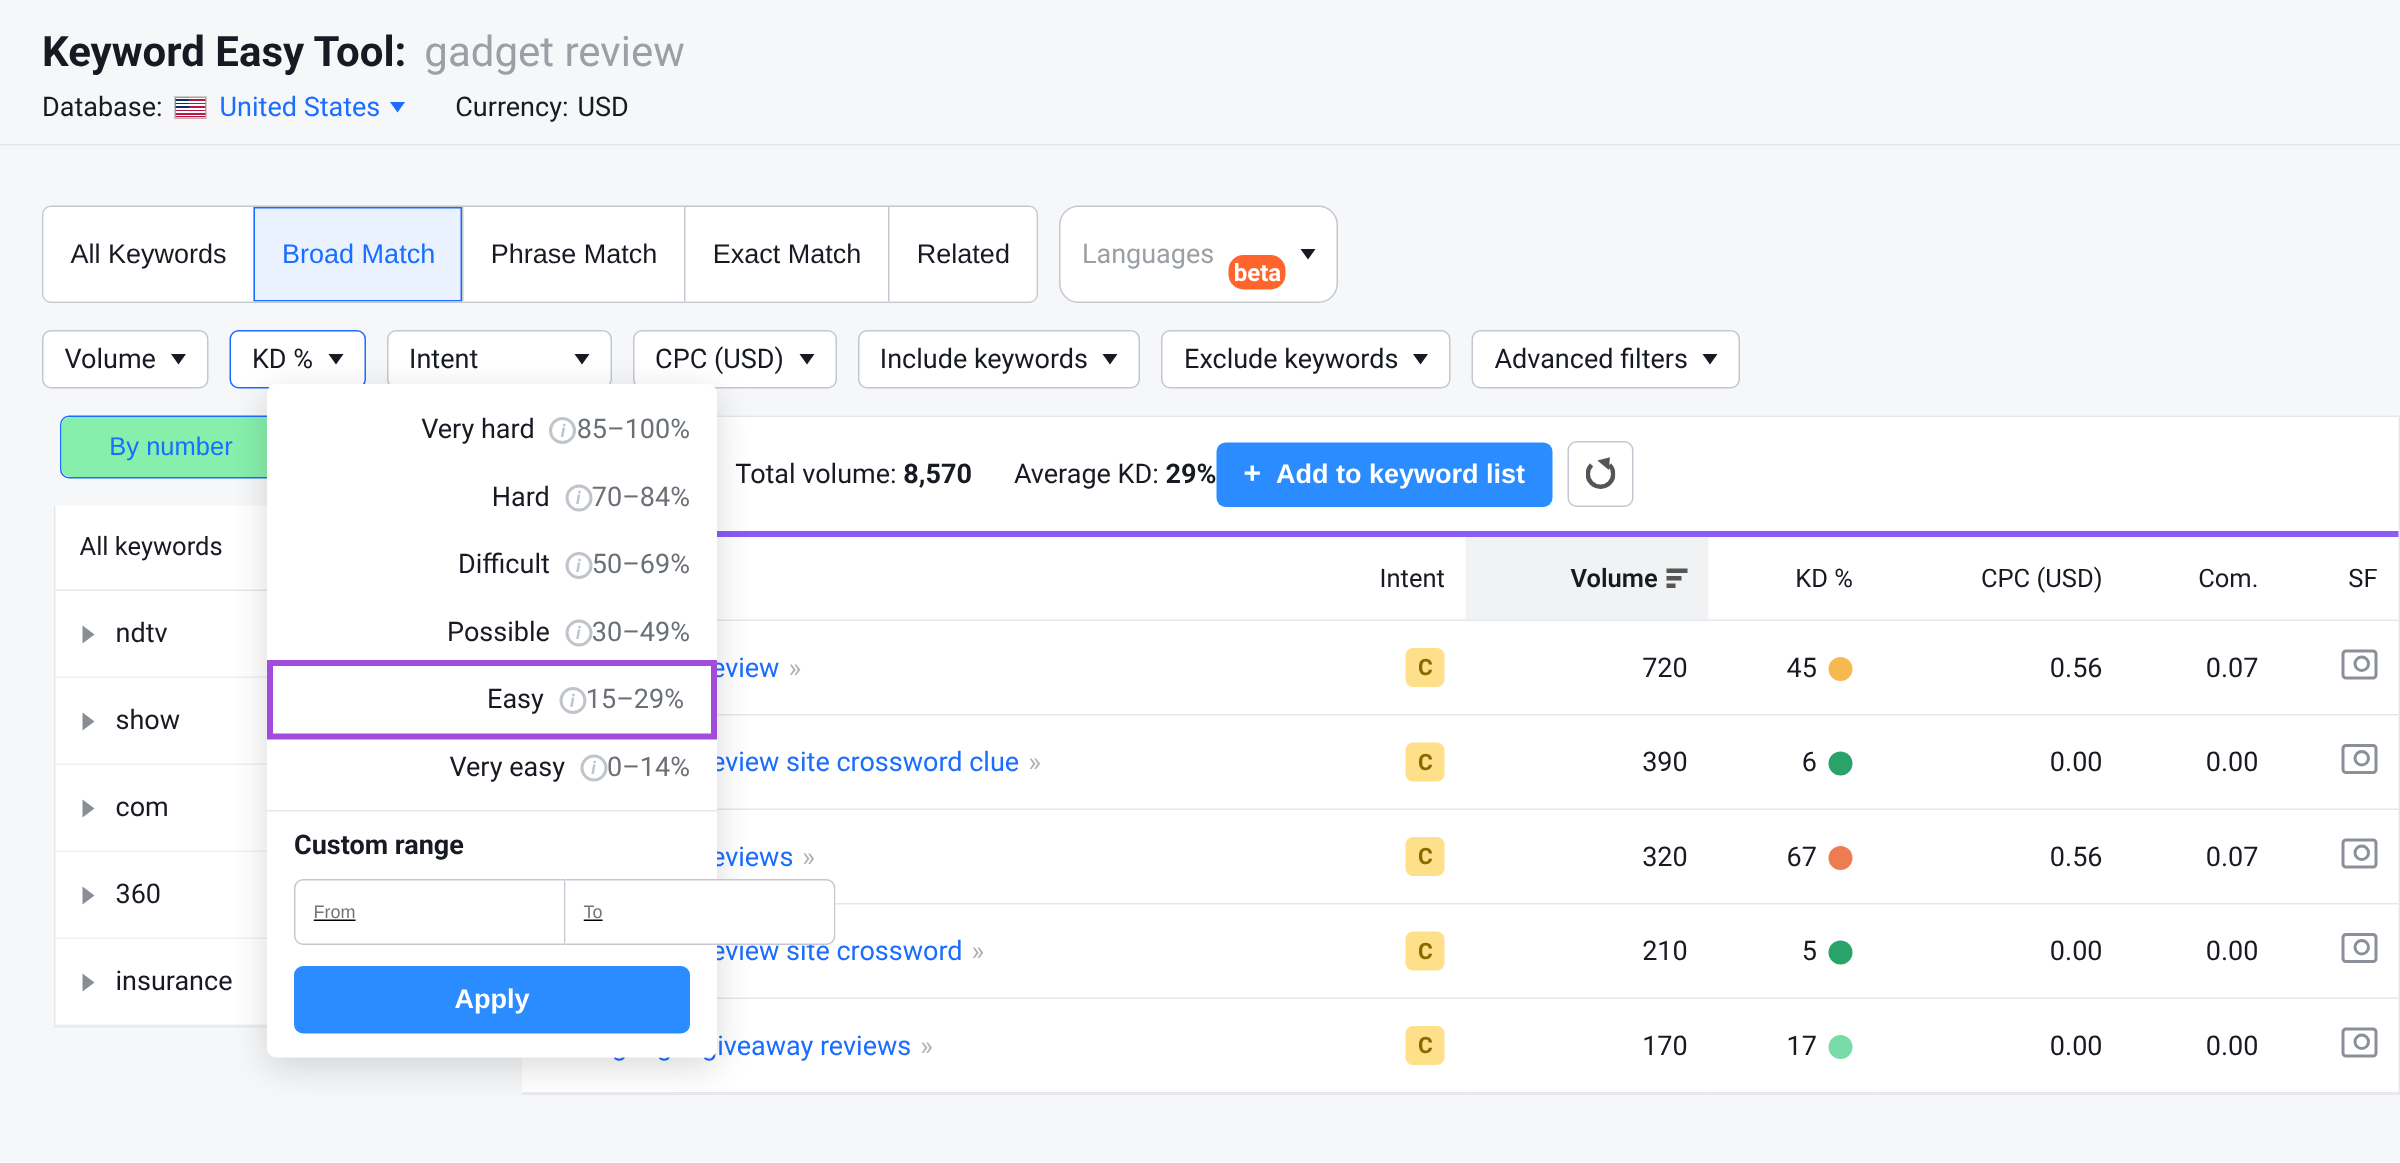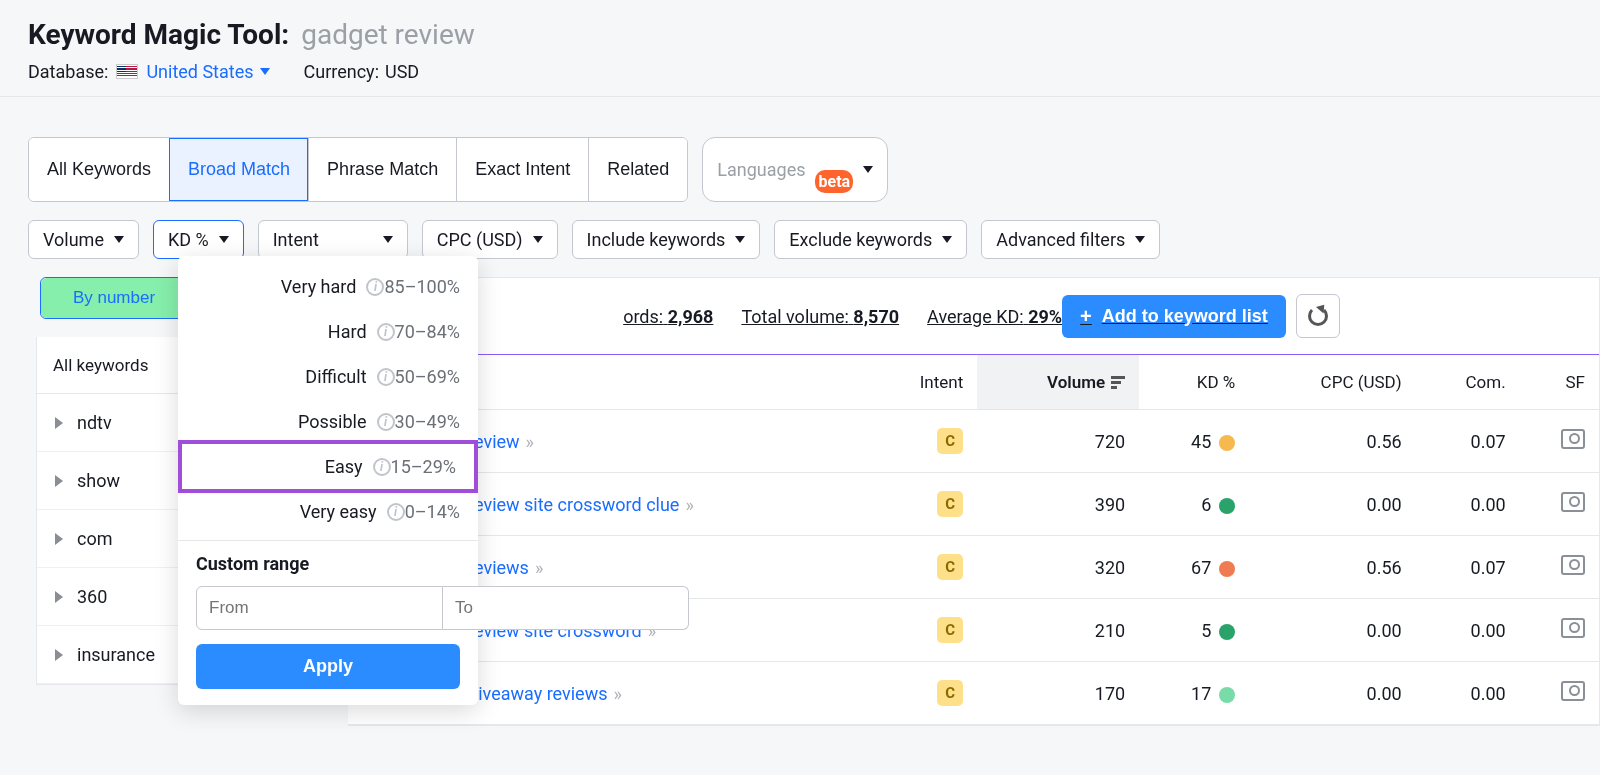--- a/index.html
+++ b/index.html
@@ -39,21 +39,21 @@
   .pill.selected { border-color:#1a6dff; color:#171a22; background:#fff; }
   .bynum { display:flex; border:1px solid #1a6dff; border-radius:6px; width:148px; }
   .bynum-btn { flex:1; padding:10px 12px; background:#86efac; color:#1a6dff; font-size:17px; border:none; border-radius:6px; cursor:pointer; text-align:center; }
 
   .sidebar { width:300px; background:#fff; border:1px solid #e5e7eb; border-right:none; border-top:none; margin-top:18px; }
   .sidebar-head { padding:18px 16px; font-size:17px; color:#171a22; border-bottom:1px solid #e5e7eb; }
   .sidebar-item { display:flex; align-items:center; gap:14px; padding:18px 18px; font-size:18px; border-bottom:1px solid #f0f0f0; cursor:pointer; }
   .chev-right { width:0; height:0; border-top:6px solid transparent; border-bottom:6px solid transparent; border-left:8px solid #898d94; display:inline-block; }
 
   .right-col { flex:1; background:#fff; border:1px solid #e5e7eb; border-left:none; }
-  .stats-bar { display:flex; align-items:center; justify-content:center; padding:16px 8px 16px 24px; border-bottom:1px solid #8b5cf6;text-decoration:underline; }
+  .stats-bar { display:flex; align-items:center; justify-content:flex-start; padding:16px 8px 16px 24px; border-bottom:4px solid #8b5cf6; }
   .stats-left { display:flex; gap:28px; font-size:18px; }
   .stats-left b { font-weight:700; }
   .stats-right { display:flex; align-items:center; gap:10px; }
   .add-btn { background:#2b8cff; color:#fff; border:none; border-radius:6px; padding:10px 18px; font-size:18px; font-weight:600; display:flex; align-items:center; gap:10px; cursor:pointer; }
   .plus-icon::before { content:"+"; font-size:20px; font-weight:700; }
   .reload-btn { width:44px; height:44px; border:1px solid #c4c7cf; border-radius:6px; background:#fff; display:flex; align-items:center; justify-content:center; cursor:pointer; }
   .reload-icon { width:20px; height:20px; border:3px solid #555; border-top-color:transparent; border-radius:50%; position:relative; }
   .reload-icon::after { content:""; position:absolute; top:-5px; right:-2px; width:0; height:0; border-left:5px solid transparent; border-right:5px solid transparent; border-bottom:7px solid #555; transform:rotate(40deg); }
 
   table { width:100%; border-collapse:collapse; }
@@ -86,33 +86,33 @@
     padding-top:8px;
   }
   .dd-row { display:flex; justify-content:flex-end; align-items:center; padding:12px 18px; font-size:18px; cursor:pointer; }
   .dd-row.hl { border:4px solid #a24dd9; margin:-4px 0; position:relative; z-index:2; background:#fff; }
   .dd-label { display:flex; align-items:center; gap:10px; color:#171a22; }
   .info-icon { width:18px; height:18px; border:2px solid #c0c4cb; color:#c0c4cb; border-radius:50%; display:inline-flex; align-items:center; justify-content:center; font-size:12px; font-weight:700; font-style:italic; }
   .dd-range { color:#6b7077; }
   .dd-sep { border-top:1px solid #e5e7eb; margin:6px 0 0 0; padding:12px 18px 16px 18px; }
   .dd-custom-title { font-weight:700; font-size:18px; margin-bottom:12px; }
   .range-inputs { display:flex; margin-bottom:14px; }
-  .range-inputs input { flex:1; border:1px solid #c4c7cf; padding:10px 12px; font-size:17px; height:44px; }
+  .range-inputs input { flex:1; border:1px solid #c4c7cf; padding:10px 12px; font-size:12px; height:44px;text-decoration:underline; }
   .range-inputs input:first-child { border-radius:6px 0 0 6px; }
   .range-inputs input:last-child { border-radius:0 6px 6px 0; border-left:none; }
   .apply-btn { width:100%; background:#2b8cff; color:#fff; border:none; border-radius:6px; padding:12px; font-size:18px; font-weight:600; cursor:pointer; }
 </style>
 </head>
 <body>
 
 <div class="container">
 
   <div class="header">
     <div class="title-row">
-      <span class="tool-title">Keyword Magic Tool:</span>
+      <span class="tool-title">Keyword Easy Tool:</span>
       <span class="tool-query">gadget review</span>
     </div>
     <div class="sub-row">
       <div style="display:flex;align-items:center;gap:8px;">
         <span class="db-label">Database:</span>
         <span class="flag"></span>
         <span class="db-link">
           <span>United States</span>
           <span class="chev-down"></span>
         </span>
@@ -124,21 +124,21 @@
     </div>
   </div>
 
   <div class="main">
 
     <div class="segrow">
       <div class="seg-group">
         <button class="seg-btn">All Keywords</button>
         <button class="seg-btn active">Broad Match</button>
         <button class="seg-btn">Phrase Match</button>
-        <button class="seg-btn">Exact Intent</button>
+        <button class="seg-btn">Exact Match</button>
         <button class="seg-btn">Related</button>
       </div>
       <div class="pill gray">
         <span>Languages</span>
         <span class="badge-beta">beta</span>
         <span class="chev-down"></span>
       </div>
     </div>
 
     <div class="filterrow">

